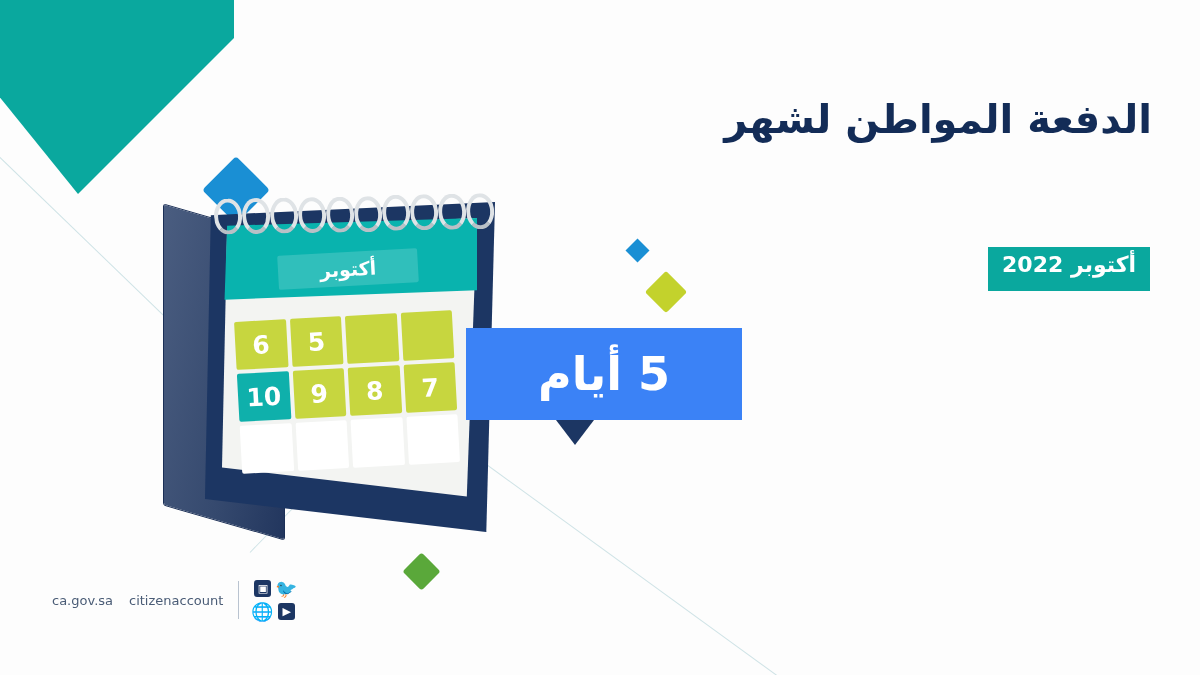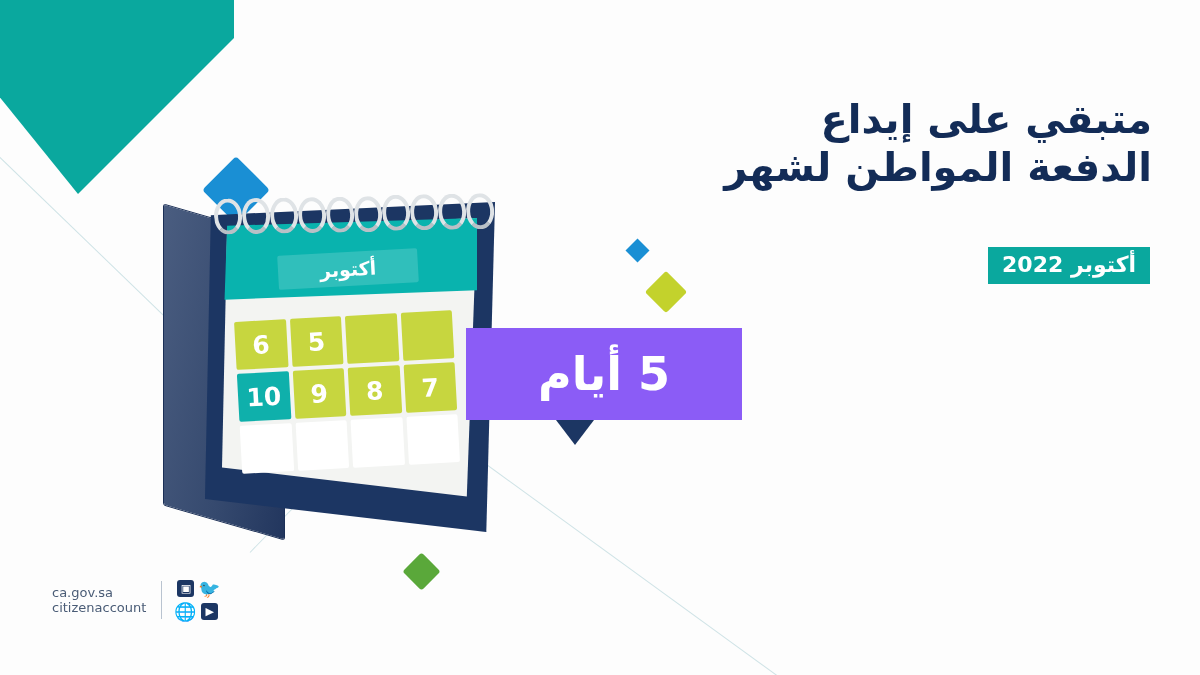--- a/index.html
+++ b/index.html
@@ -40,29 +40,29 @@
     position:absolute;right:48px;top:95px;width:520px;
     text-align:right;direction:rtl;
     color:#132c57;font-weight:700;
     font-size:40px;line-height:1.20;letter-spacing:0px;
   }
   .headline .l{display:block;white-space:nowrap;}
 
   .month-badge{
     position:absolute;right:50px;top:247px;
     background:#0aa89e;color:#ffffff;
-    padding:5px 14px 7px;
+    padding:5px 14px 14px;
     font-size:22px;font-weight:700;direction:rtl;
     line-height:1.15;
   }
 
   
   .days-badge-wrap{position:absolute;left:466px;top:328px;}
   .days-badge{
-    width:276px;height:92px;background:#8b5cf6;
+    width:276px;height:92px;background:#3b82f6;
     display:flex;align-items:center;justify-content:center;
     color:#ffffff;font-size:46px;font-weight:700;direction:rtl;
     letter-spacing:2px;
   }
   .days-tail{
     position:absolute;left:90px;top:92px;width:0;height:0;
     border-left:19px solid transparent;border-right:19px solid transparent;
     border-top:25px solid #1c3663;
   }
 
@@ -127,21 +127,21 @@
   .ico-col{display:flex;flex-direction:column;gap:6px;}
   .ico-row{display:flex;gap:7px;}
   .ico{
     width:17px;height:17px;border-radius:3px;
     display:flex;align-items:center;justify-content:center;
     color:#ffffff;font-size:11px;line-height:1;
   }
   .ico.navy{background:#1c3663;}
   .ico.plain{background:transparent;color:#1c3663;font-size:18px;}
   .divider{width:1px;height:38px;background:#b9c3d0;margin:0 6px;}
-  .handles{display:flex;flex-direction:column;gap:0;color:#4a5c76;font-size:13px;direction:ltr;text-align:left;}
+  .handles{display:flex;flex-direction:row;gap:16px;color:#4a5c76;font-size:13px;direction:ltr;text-align:left;}
 
   
   .brand{position:absolute;left:1010px;top:556px;width:150px;height:74px;direction:rtl;}
   .brand-text{
     position:absolute;right:38px;top:6px;text-align:right;
     color:#1c3663;font-weight:700;line-height:1.12;
   }
   .brand-text .bt1{font-size:25px;display:block;}
   .brand-text .bt2{font-size:25px;display:block;}
   .brand-mark{position:absolute;right:0px;top:-4px;width:48px;height:52px;}
@@ -197,21 +197,20 @@
         <div class="cell empty"></div>
       </div>
   </div>
 
   <div class="days-badge-wrap">
     <div class="days-badge">5 أيام</div>
     <div class="days-tail"></div>
   </div>
 
   <div class="headline">
-    <span class="l">متبقي على إيداع</span>
     <span class="l">الدفعة المواطن لشهر</span>
   </div>
 
   <div class="month-badge">أكتوبر 2022</div>
 
   <div class="social">
     <div class="ico-col">
       <div class="ico-row">
         <span class="ico plain">🐦</span>
         <span class="ico navy">▣</span>

